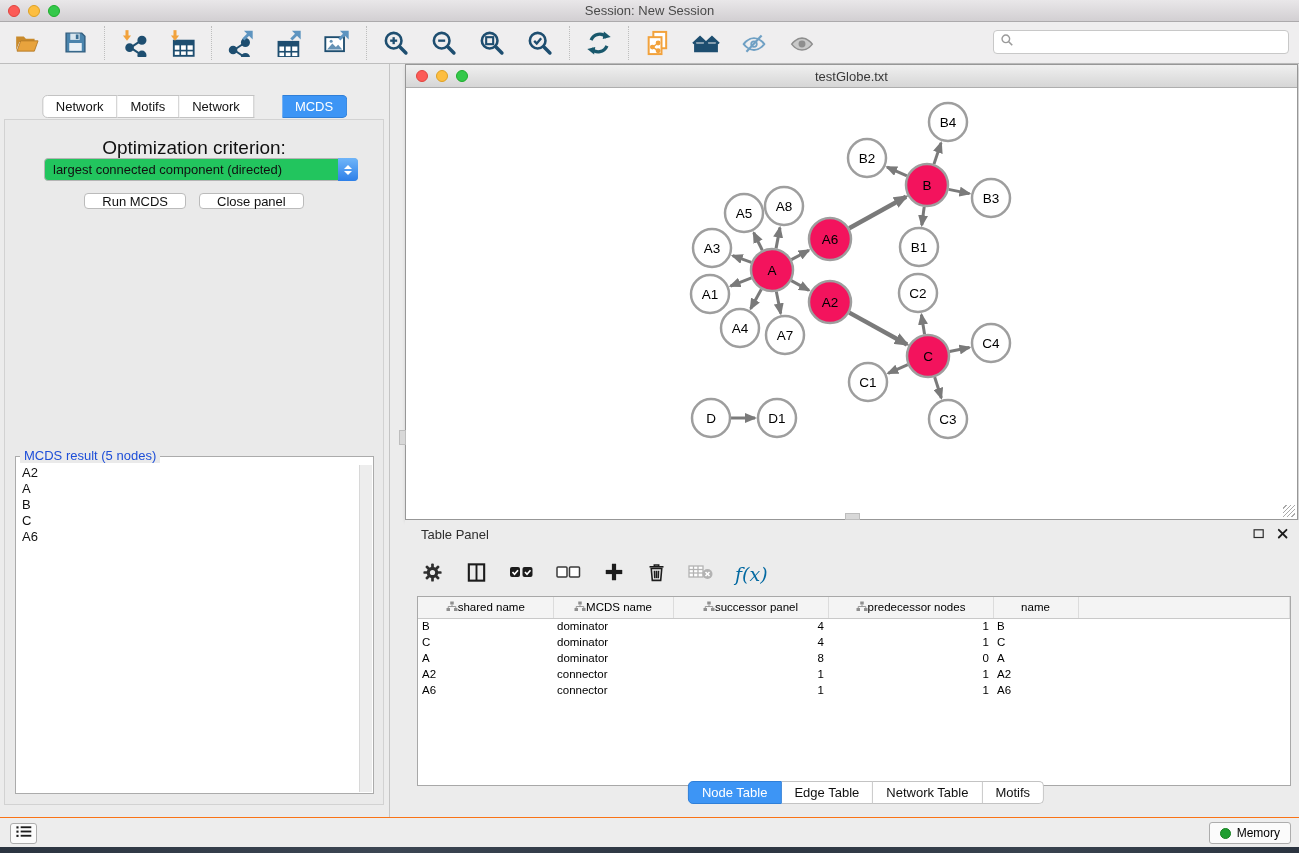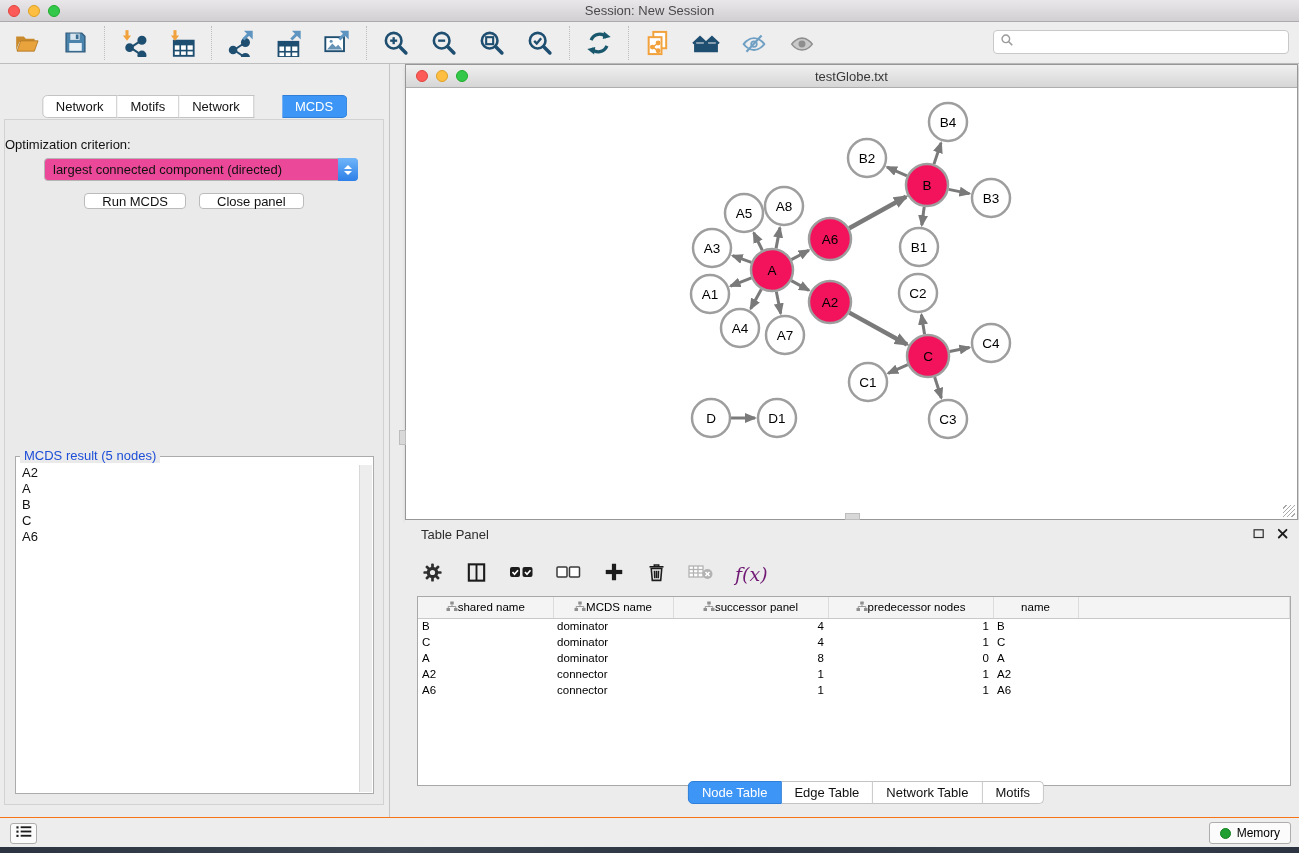--- a/index.html
+++ b/index.html
@@ -38,22 +38,22 @@
   .seg-tabs { display:flex; height:23px; font-size:13px; }
   .seg-tab { background:#FFF; border:1px solid #C3C3C3; border-left:none; padding:0 13px;
     display:flex; align-items:center; color:#111; }
   .seg-tab:first-child { border-left:1px solid #C3C3C3; border-radius:5px 0 0 5px; }
   .seg-tab:last-child { border-radius:0 5px 5px 0; }
   .seg-tab.active { background:#3D95F5; border-color:#2F7FD8; color:#FFF;margin-left:28px; }
   .cp-tabs { position:absolute; left:50%; transform:translateX(-50%); top:31px; }
 
   .cp-content { position:absolute; left:4px; right:5px; top:55px; bottom:12px;
     background:#EAEAEA; border:1px solid #D2D2D2; }
-  .opt-label { position:absolute; top:17px; width:100%; font-size:13px; color:#111; }
-  .dropdown { position:absolute; left:39px; top:38px; width:314px; height:23px; background:#ec4899;
+  .opt-label { position:absolute; top:17px; width:100%; text-align:center; font-size:19px; color:#111; }
+  .dropdown { position:absolute; left:39px; top:38px; width:314px; height:23px; background:#22c55e;
     border:1px solid #B5B5B5; border-radius:4px; display:flex; align-items:center; }
   .dropdown-text { flex:1; padding-left:8px; font-size:13px; color:#111; white-space:nowrap; overflow:hidden; }
   .dropdown-stepper { width:20px; height:23px; margin:-1px -1px -1px 0; border-radius:0 4px 4px 0;
     background:linear-gradient(#6FB5F9,#2D7FE8); display:flex; flex-direction:column; align-items:center; justify-content:center; gap:2px; }
   .chev { width:0; height:0; border-left:4px solid transparent; border-right:4px solid transparent; }
   .chev.up { border-bottom:4px solid #FFF; }
   .chev.down { border-top:4px solid #FFF; }
   .cp-buttons { position:absolute; left:0; width:100%; top:73px; display:flex; justify-content:center; gap:13px; }
   .push-btn { height:16px; background:#FFF; border:1px solid #BBB; border-radius:4px;
     font-size:13px; color:#111; padding:0 17px; display:flex; align-items:center; font-family:"Liberation Sans",sans-serif; }
@@ -76,21 +76,21 @@
   .split-handle-v { left:399px; top:430px; width:7px; height:15px; background:#D8D8D8; border:1px solid #BDBDBD; }
   .split-handle-h { left:845px; top:513px; width:15px; height:7px; background:#D8D8D8; border:1px solid #BDBDBD; }
   .resize-grip { right:2px; bottom:2px; width:12px; height:12px;
     background:repeating-linear-gradient(135deg, transparent 0 2px, #AAA 2px 3px); }
 
   
   .table-panel { left:405px; top:520px; width:894px; height:297px; background:#ECECEC; }
   .tp-toolbar { position:absolute; left:16px; top:34px; height:40px; display:flex; align-items:center; gap:21px; }
   .tp-btn { display:flex; align-items:center; justify-content:center; }
   .tp-btn.disabled { opacity:1; }
-  .fx-label { font-family:"DejaVu Serif", serif; font-style:italic; font-size:19px; color:#701a75; }
+  .fx-label { font-family:"DejaVu Serif", serif; font-style:italic; font-size:19px; color:#0369a1; }
 
   .table-wrap { position:absolute; left:12px; right:8px; top:76px; height:190px; background:#FFF; border:1px solid #A8A8A8; }
   table.datatable { border-collapse:collapse; width:100%; table-layout:fixed; font-size:11.5px; color:#000; }
   table.datatable th { height:21px; background:#F4F4F4; font-weight:normal; font-size:11.5px;
     border-right:1px solid #DCDCDC; border-bottom:1px solid #C9C9C9; text-align:center; white-space:nowrap; overflow:hidden; }
   table.datatable th .hdr-inner { display:flex; align-items:center; justify-content:center; }
   table.datatable td { height:16px; padding:0 4px; white-space:nowrap; overflow:hidden; }
   td.al { text-align:left; padding-left:8px; }
   td.ar { text-align:right; padding-right:16px; }
 

